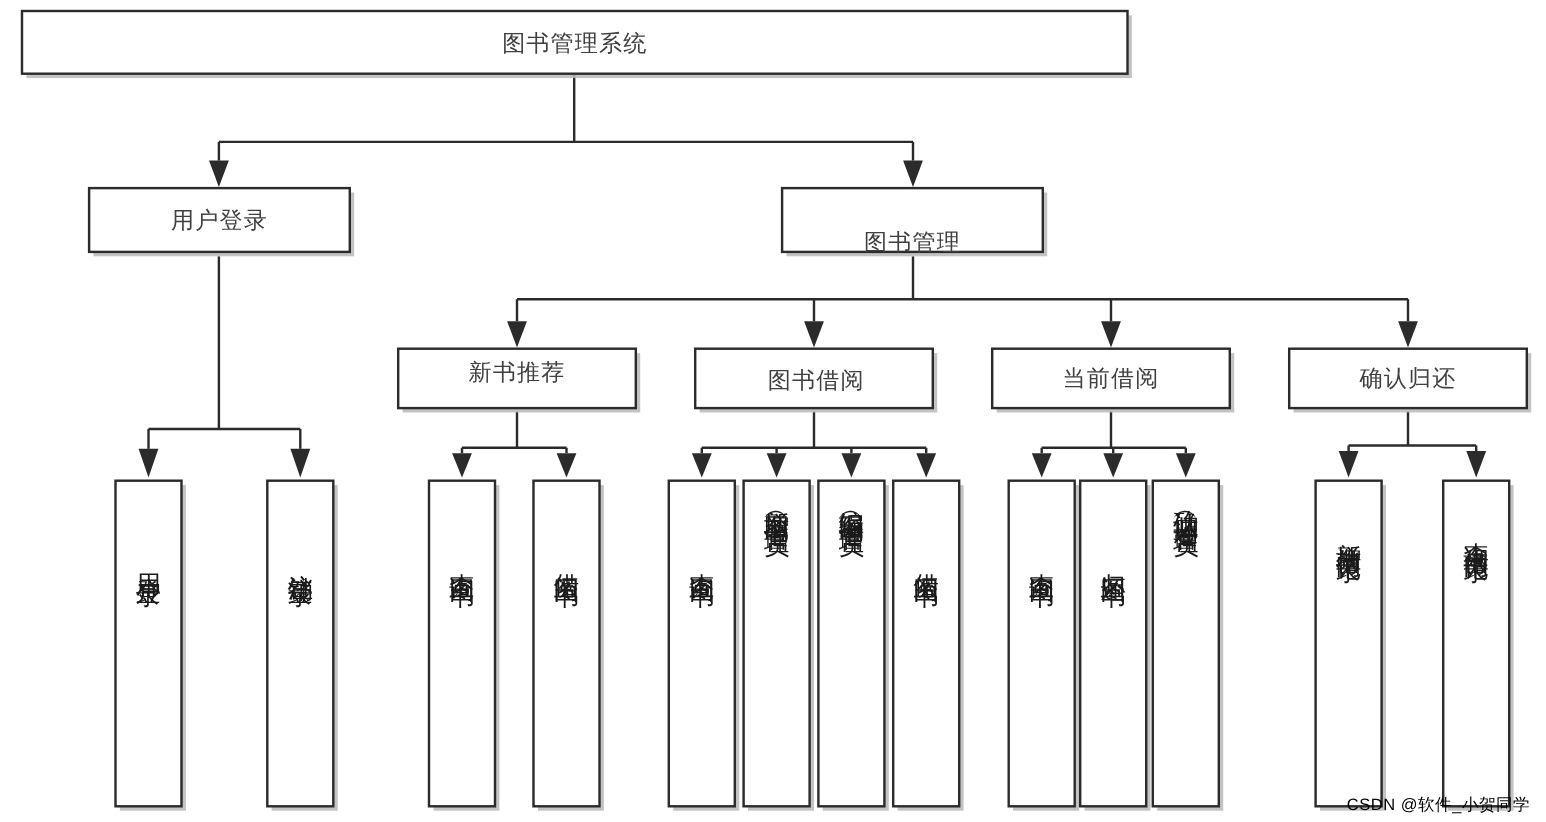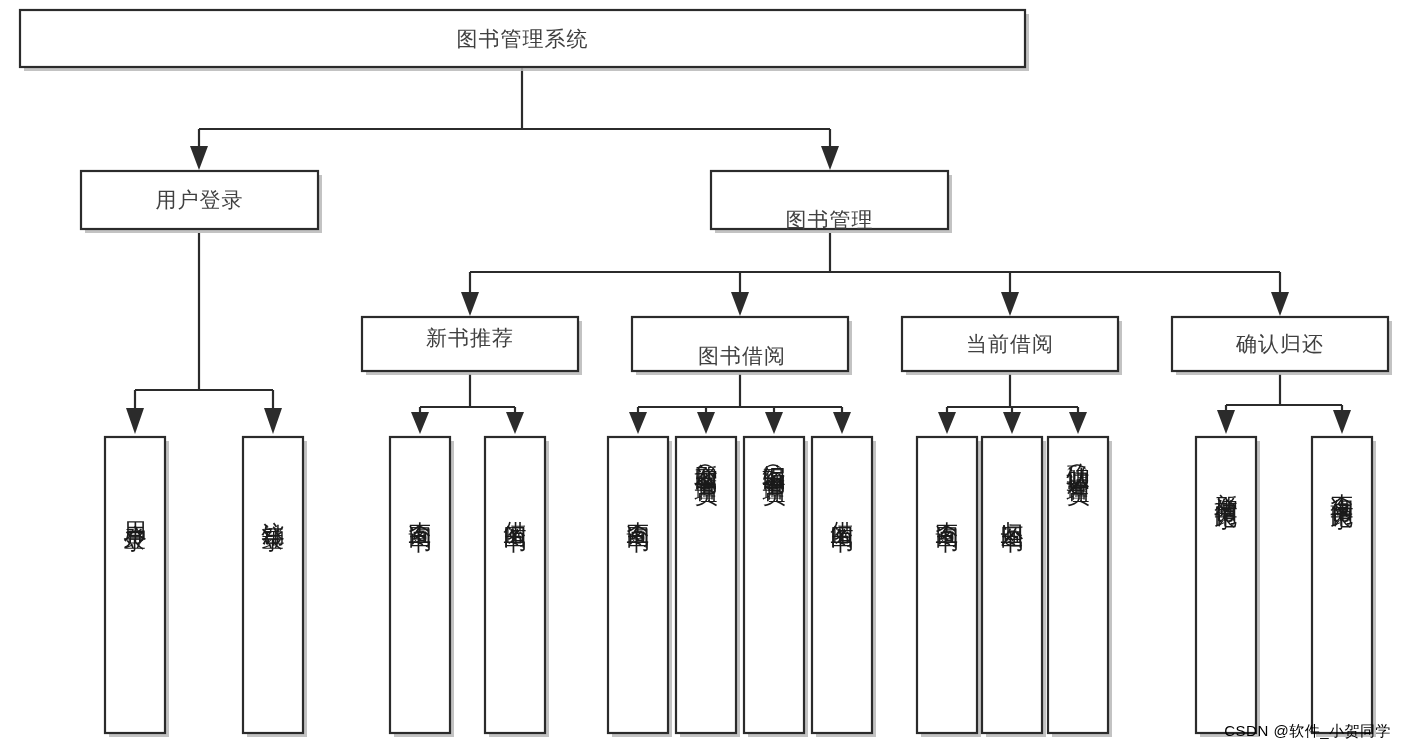--- a/index.html
+++ b/index.html
@@ -226,21 +226,21 @@
   </div>
 
   <div class="hlabel-wrap" style="left:711px; top:171px; width:237px; height:58px;margin-top:20px;">
     <span class="hlabel-text">图书管理</span>
   </div>
 
   <div class="hlabel-wrap" style="left:362px; top:317px; width:216px; height:42px;">
     <span class="hlabel-text">新书推荐</span>
   </div>
 
-  <div class="hlabel-wrap" style="left:632px; top:329px; width:220px; height:54px;">
+  <div class="hlabel-wrap" style="left:632px; top:319px; width:220px; height:54px;">
     <span class="hlabel-text">图书借阅</span>
   </div>
 
   <div class="hlabel-wrap" style="left:902px; top:317px; width:216px; height:54px;">
     <span class="hlabel-text">当前借阅</span>
   </div>
 
   <div class="hlabel-wrap" style="left:1172px; top:317px; width:216px; height:54px;">
     <span class="hlabel-text">确认归还</span>
   </div>

